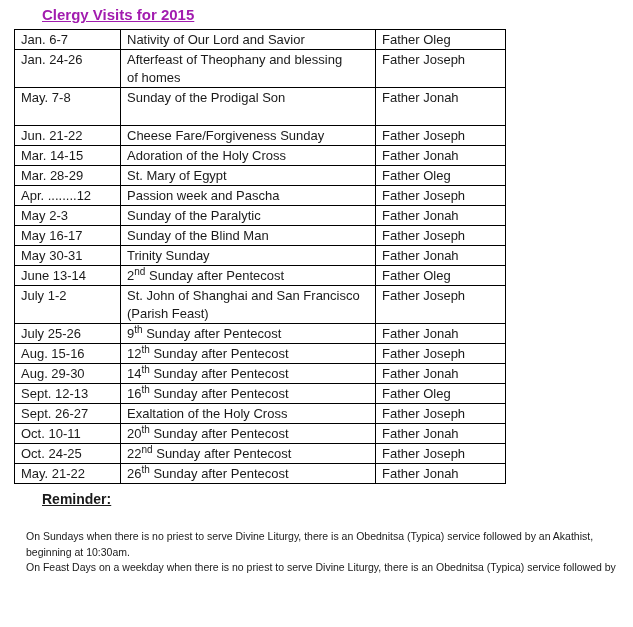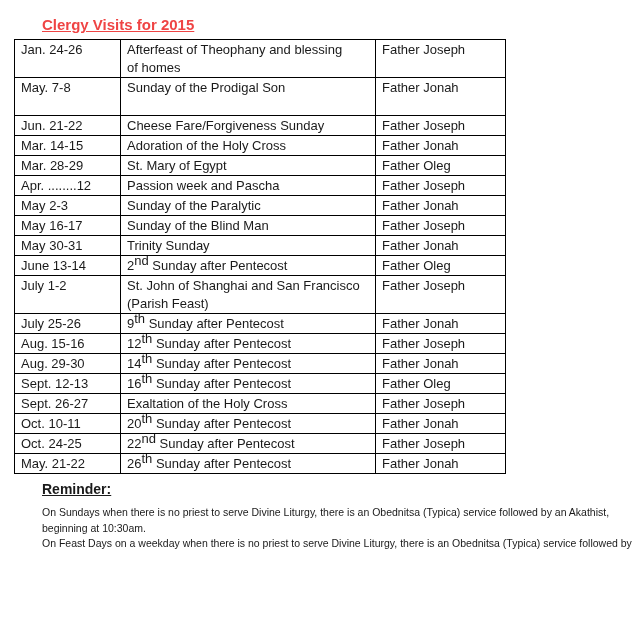--- a/index.html
+++ b/index.html
@@ -15,72 +15,77 @@
   }
   .page {
     width: 633px;
     height: 627px;
     padding: 4px 0 0 14px;
   }
   .doc-title {
     font-size: 15px;
     font-weight: bold;
     text-decoration: underline;
-    margin: 12px 0 6px 28px;
-    color: #ef4444;
+    margin: 2px 0 6px 28px;
+    color: #a21caf;
   }
   table.schedule {
     border-collapse: collapse;
     table-layout: fixed;
     width: 491px;
   }
   table.schedule td {
     border: 1px solid #000000;
     padding: 1px 6px 0 6px;
     font-size: 13px;
     line-height: 18px;
     vertical-align: top;
     height: 18px;
     overflow: hidden;
   }
   td.event-cell, td.priest-cell { padding-left: 10px; }
   td sup {
-    font-size: 13px;
+    font-size: 10px;
     line-height: 0;
     vertical-align: super;
   }
   .reminder-heading {
     font-size: 14px;
     font-weight: bold;
     text-decoration: underline;
-    margin: 7px 0 8px 28px;
+    margin: 7px 0 22px 28px;
     color: #1a1a1a;
   }
   .reminder-line {
     font-size: 10.5px;
     line-height: 15.5px;
-    margin-left: 28px;
+    margin-left: 12px;
     white-space: nowrap;
     color: #1a1a1a;
   }
 </style>
 </head>
 <body>
 
 <div class="page">
 
   <h1 class="doc-title">Clergy Visits for 2015</h1>
 
   <table class="schedule">
     <colgroup>
       <col style="width:106px">
       <col style="width:255px">
       <col style="width:130px">
     </colgroup>
     <tbody>
+        <tr>
+          <td class="date-cell">Jan. 6-7</td>
+          <td class="event-cell">Nativity of Our Lord and Savior</td>
+          <td class="priest-cell">Father Oleg</td>
+        </tr>
         <tr>
           <td class="date-cell">Jan. 24-26</td>
           <td class="event-cell">Afterfeast of Theophany and blessing<br>of homes</td>
           <td class="priest-cell">Father Joseph</td>
         </tr>
         <tr>
           <td class="date-cell">May. 7-8</td>
           <td class="event-cell">Sunday of the Prodigal Son<br>&nbsp;</td>
           <td class="priest-cell">Father Jonah</td>
         </tr>

